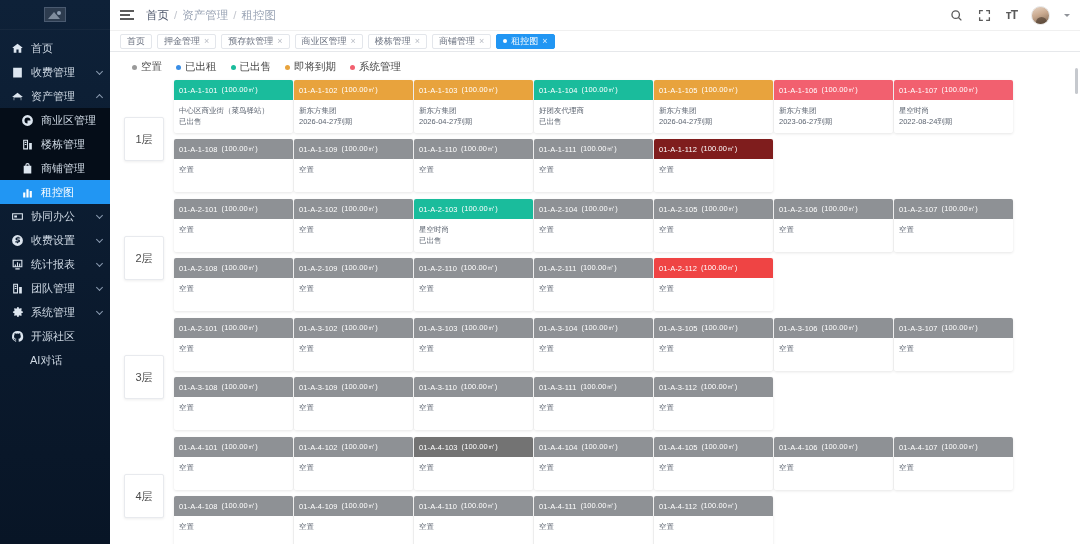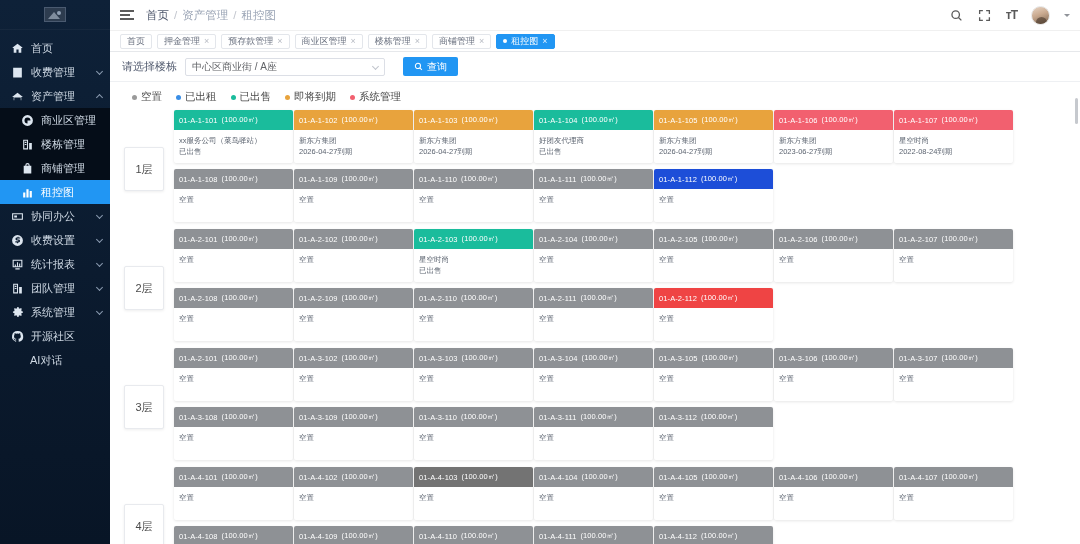--- a/index.html
+++ b/index.html
@@ -360,34 +360,20 @@
           <span>商铺管理</span>
           <span class="x">×</span>
         </div>
         <div class="tab active">
           <span class="dot"></span>
           <span>租控图</span>
           <span class="x">×</span>
         </div>
       </div>
 
-    <div class="filterbar">
-      <span class="flabel">请选择楼栋</span>
-      <div class="fselect">
-        <span>中心区商业街 / A座</span>
-        <span class="chev"></span>
-      </div>
-      <button class="searchbtn">
-        <svg viewBox="0 0 16 16">
-            <circle cx="7" cy="7" r="4.6"></circle>
-            <line x1="10.4" y1="10.4" x2="14" y2="14"></line>
-          </svg>
-        <span>查询</span>
-      </button>
-    </div>
 
     <div class="content">
       <div class="legend" id="legend">
           <span class="lg">
             <span class="sw" style="background:#9a9a9a"></span>
             <span>空置</span>
           </span>
           <span class="lg">
             <span class="sw" style="background:#3a8ee6"></span>
             <span>已出租</span>
@@ -409,21 +395,21 @@
           <div class="floor">
             <div class="floor-tag">1层</div>
             <div class="rows">
               <div class="row">
                 <div class="cell">
                   <div class="cell-head" style="background:#1abc9c">
                     <span>01-A-1-101</span>
                     <span style="margin-left:4px">(100.00㎡)</span>
                   </div>
                   <div class="cell-body">
-                    <div>xx服务公司（菜鸟驿站）</div>
+                    <div>中心区商业街（菜鸟驿站）</div>
                     <div>已出售</div>
                   </div>
                 </div>
                 <div class="cell">
                   <div class="cell-head" style="background:#e8a33d">
                     <span>01-A-1-102</span>
                     <span style="margin-left:4px">(100.00㎡)</span>
                   </div>
                   <div class="cell-body">
                     <div>新东方集团</div>
@@ -512,21 +498,21 @@
                 <div class="cell">
                   <div class="cell-head" style="background:#8e9195">
                     <span>01-A-1-111</span>
                     <span style="margin-left:4px">(100.00㎡)</span>
                   </div>
                   <div class="cell-body">
                     <div>空置</div>
                   </div>
                 </div>
                 <div class="cell">
-                  <div class="cell-head" style="background:#1d4ed8">
+                  <div class="cell-head" style="background:#7f1d1d">
                     <span>01-A-1-112</span>
                     <span style="margin-left:4px">(100.00㎡)</span>
                   </div>
                   <div class="cell-body">
                     <div>空置</div>
                   </div>
                 </div>
               </div>
             </div>
           </div>

